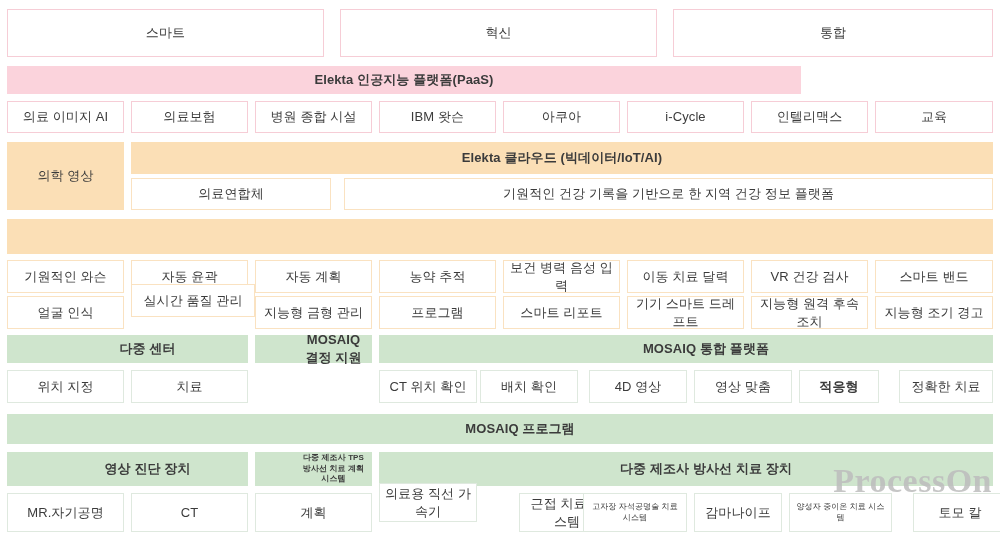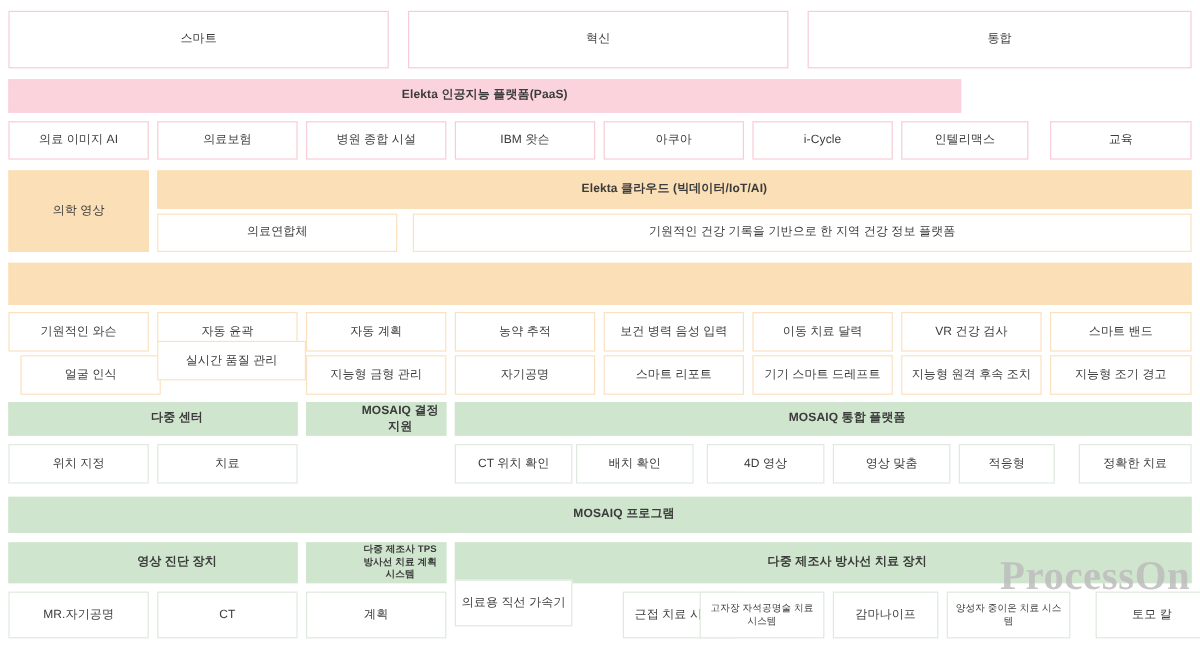--- a/index.html
+++ b/index.html
@@ -15,21 +15,21 @@
     background: #ffffff;
   }
 
   
   .cell {
     position: absolute;
     display: flex;
     align-items: center;
     justify-content: center;
     text-align: center;
-    font-size: 10px;
+    font-size: 13px;
     line-height: 1.35;
     color: #3b3b3b;
     padding: 2px 4px;
     letter-spacing: .1px;
   }
 
   
   .box-pink {
     background: #ffffff;
     border: 1px solid #f6cdd6;
@@ -111,21 +111,21 @@
   </div>
   <div class="cell box-pink" style="left:379px; top:101px; width:117px; height:32px;">
     <span>IBM 왓슨</span>
   </div>
   <div class="cell box-pink" style="left:503px; top:101px; width:117px; height:32px;">
     <span>아쿠아</span>
   </div>
   <div class="cell box-pink" style="left:627px; top:101px; width:117px; height:32px;">
     <span>i-Cycle</span>
   </div>
-  <div class="cell box-pink" style="left:751px; top:101px; width:106px; height:32px;">
+  <div class="cell box-pink" style="left:751px; top:101px; width:117px; height:32px;">
     <span>인텔리맥스</span>
   </div>
   <div class="cell box-pink" style="left:875px; top:101px; width:118px; height:32px;">
     <span>교육</span>
   </div>
 
   <div class="cell band-orange" style="left:7px; top:142px; width:117px; height:68px; font-weight:normal;">
     <span>의학 영상</span>
   </div>
 
@@ -162,31 +162,31 @@
   <div class="cell box-orange" style="left:627px; top:260px; width:117px; height:33px;">
     <span>이동 치료 달력</span>
   </div>
   <div class="cell box-orange" style="left:751px; top:260px; width:117px; height:33px;">
     <span>VR 건강 검사</span>
   </div>
   <div class="cell box-orange" style="left:875px; top:260px; width:118px; height:33px;">
     <span>스마트 밴드</span>
   </div>
 
-  <div class="cell box-orange" style="left:7px; top:296px; width:117px; height:33px;margin-left:10px;">
+  <div class="cell box-orange" style="left:7px; top:296px; width:117px; height:33px;">
     <span>얼굴 인식</span>
   </div>
   <div class="cell box-orange" style="left:131px; top:284px; width:124px; height:33px;">
     <span>실시간 품질 관리</span>
   </div>
   <div class="cell box-orange" style="left:255px; top:296px; width:117px; height:33px;">
     <span>지능형 금형 관리</span>
   </div>
   <div class="cell box-orange" style="left:379px; top:296px; width:117px; height:33px;">
-    <span>자기공명</span>
+    <span>프로그램</span>
   </div>
   <div class="cell box-orange" style="left:503px; top:296px; width:117px; height:33px;">
     <span>스마트 리포트</span>
   </div>
   <div class="cell box-orange" style="left:627px; top:296px; width:117px; height:33px;">
     <span>기기 스마트 드레프트</span>
   </div>
   <div class="cell box-orange" style="left:751px; top:296px; width:117px; height:33px;">
     <span>지능형 원격 후속 조치</span>
   </div>
@@ -215,21 +215,21 @@
   </div>
   <div class="cell box-green" style="left:480px; top:370px; width:98px; height:33px;">
     <span>배치 확인</span>
   </div>
   <div class="cell box-green" style="left:589px; top:370px; width:98px; height:33px;">
     <span>4D 영상</span>
   </div>
   <div class="cell box-green" style="left:694px; top:370px; width:98px; height:33px;">
     <span>영상 맞춤</span>
   </div>
-  <div class="cell box-green" style="left:799px; top:370px; width:80px; height:33px;">
+  <div class="cell box-green" style="left:799px; top:370px; width:80px; height:33px;font-weight:bold;">
     <span>적응형</span>
   </div>
   <div class="cell box-green" style="left:899px; top:370px; width:94px; height:33px;">
     <span>정확한 치료</span>
   </div>
 
   <div class="cell band-green" style="left:7px; top:414px; width:986px; height:30px;">
     <span>MOSAIQ 프로그램</span>
   </div>
 

